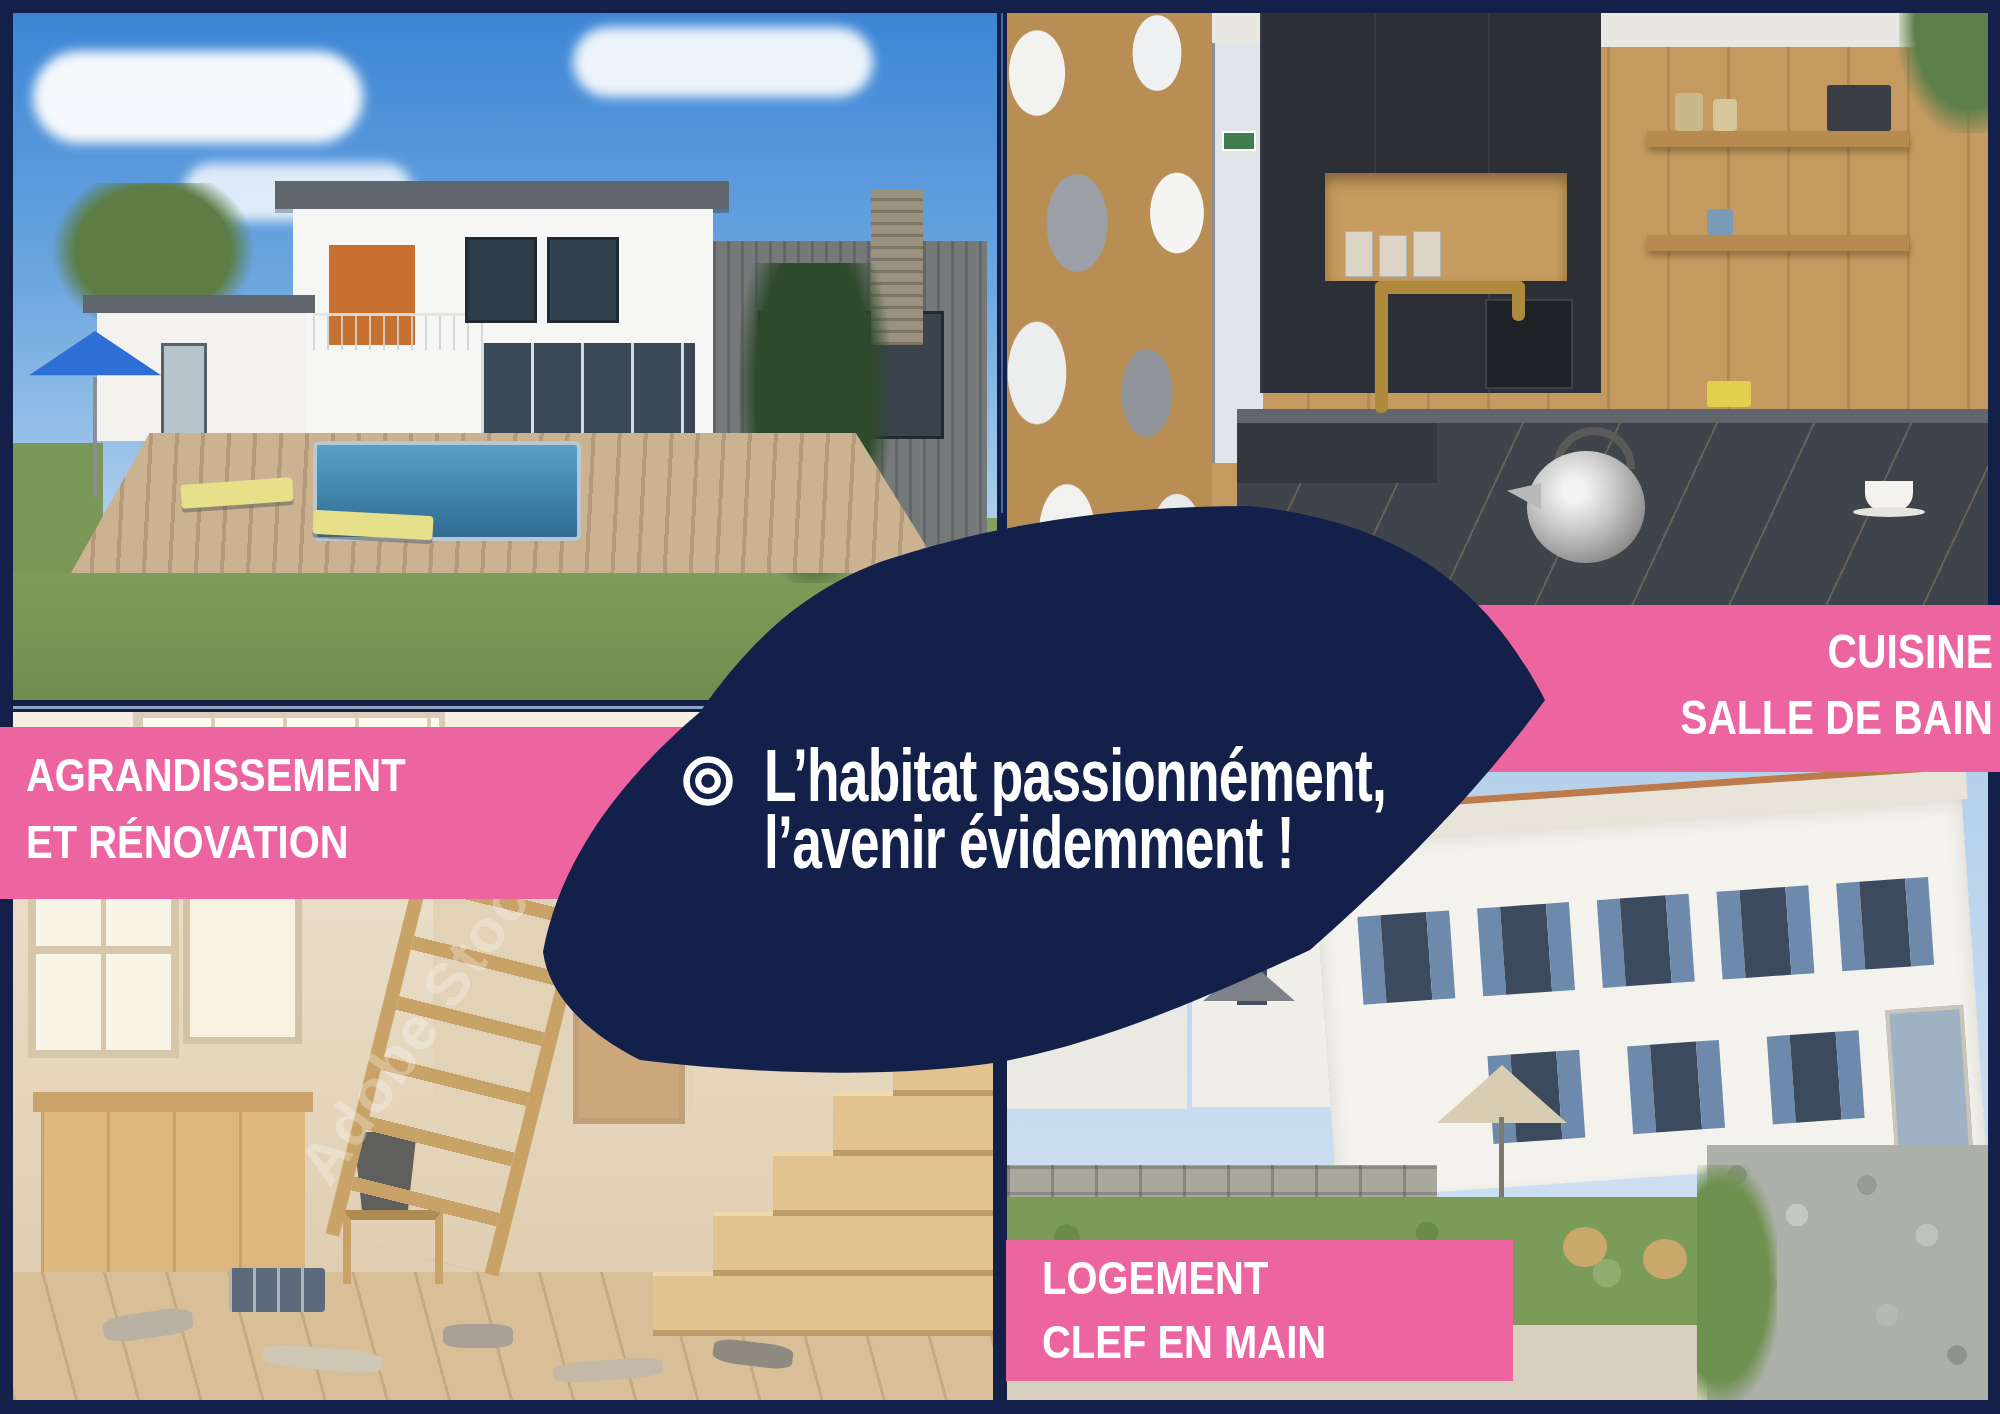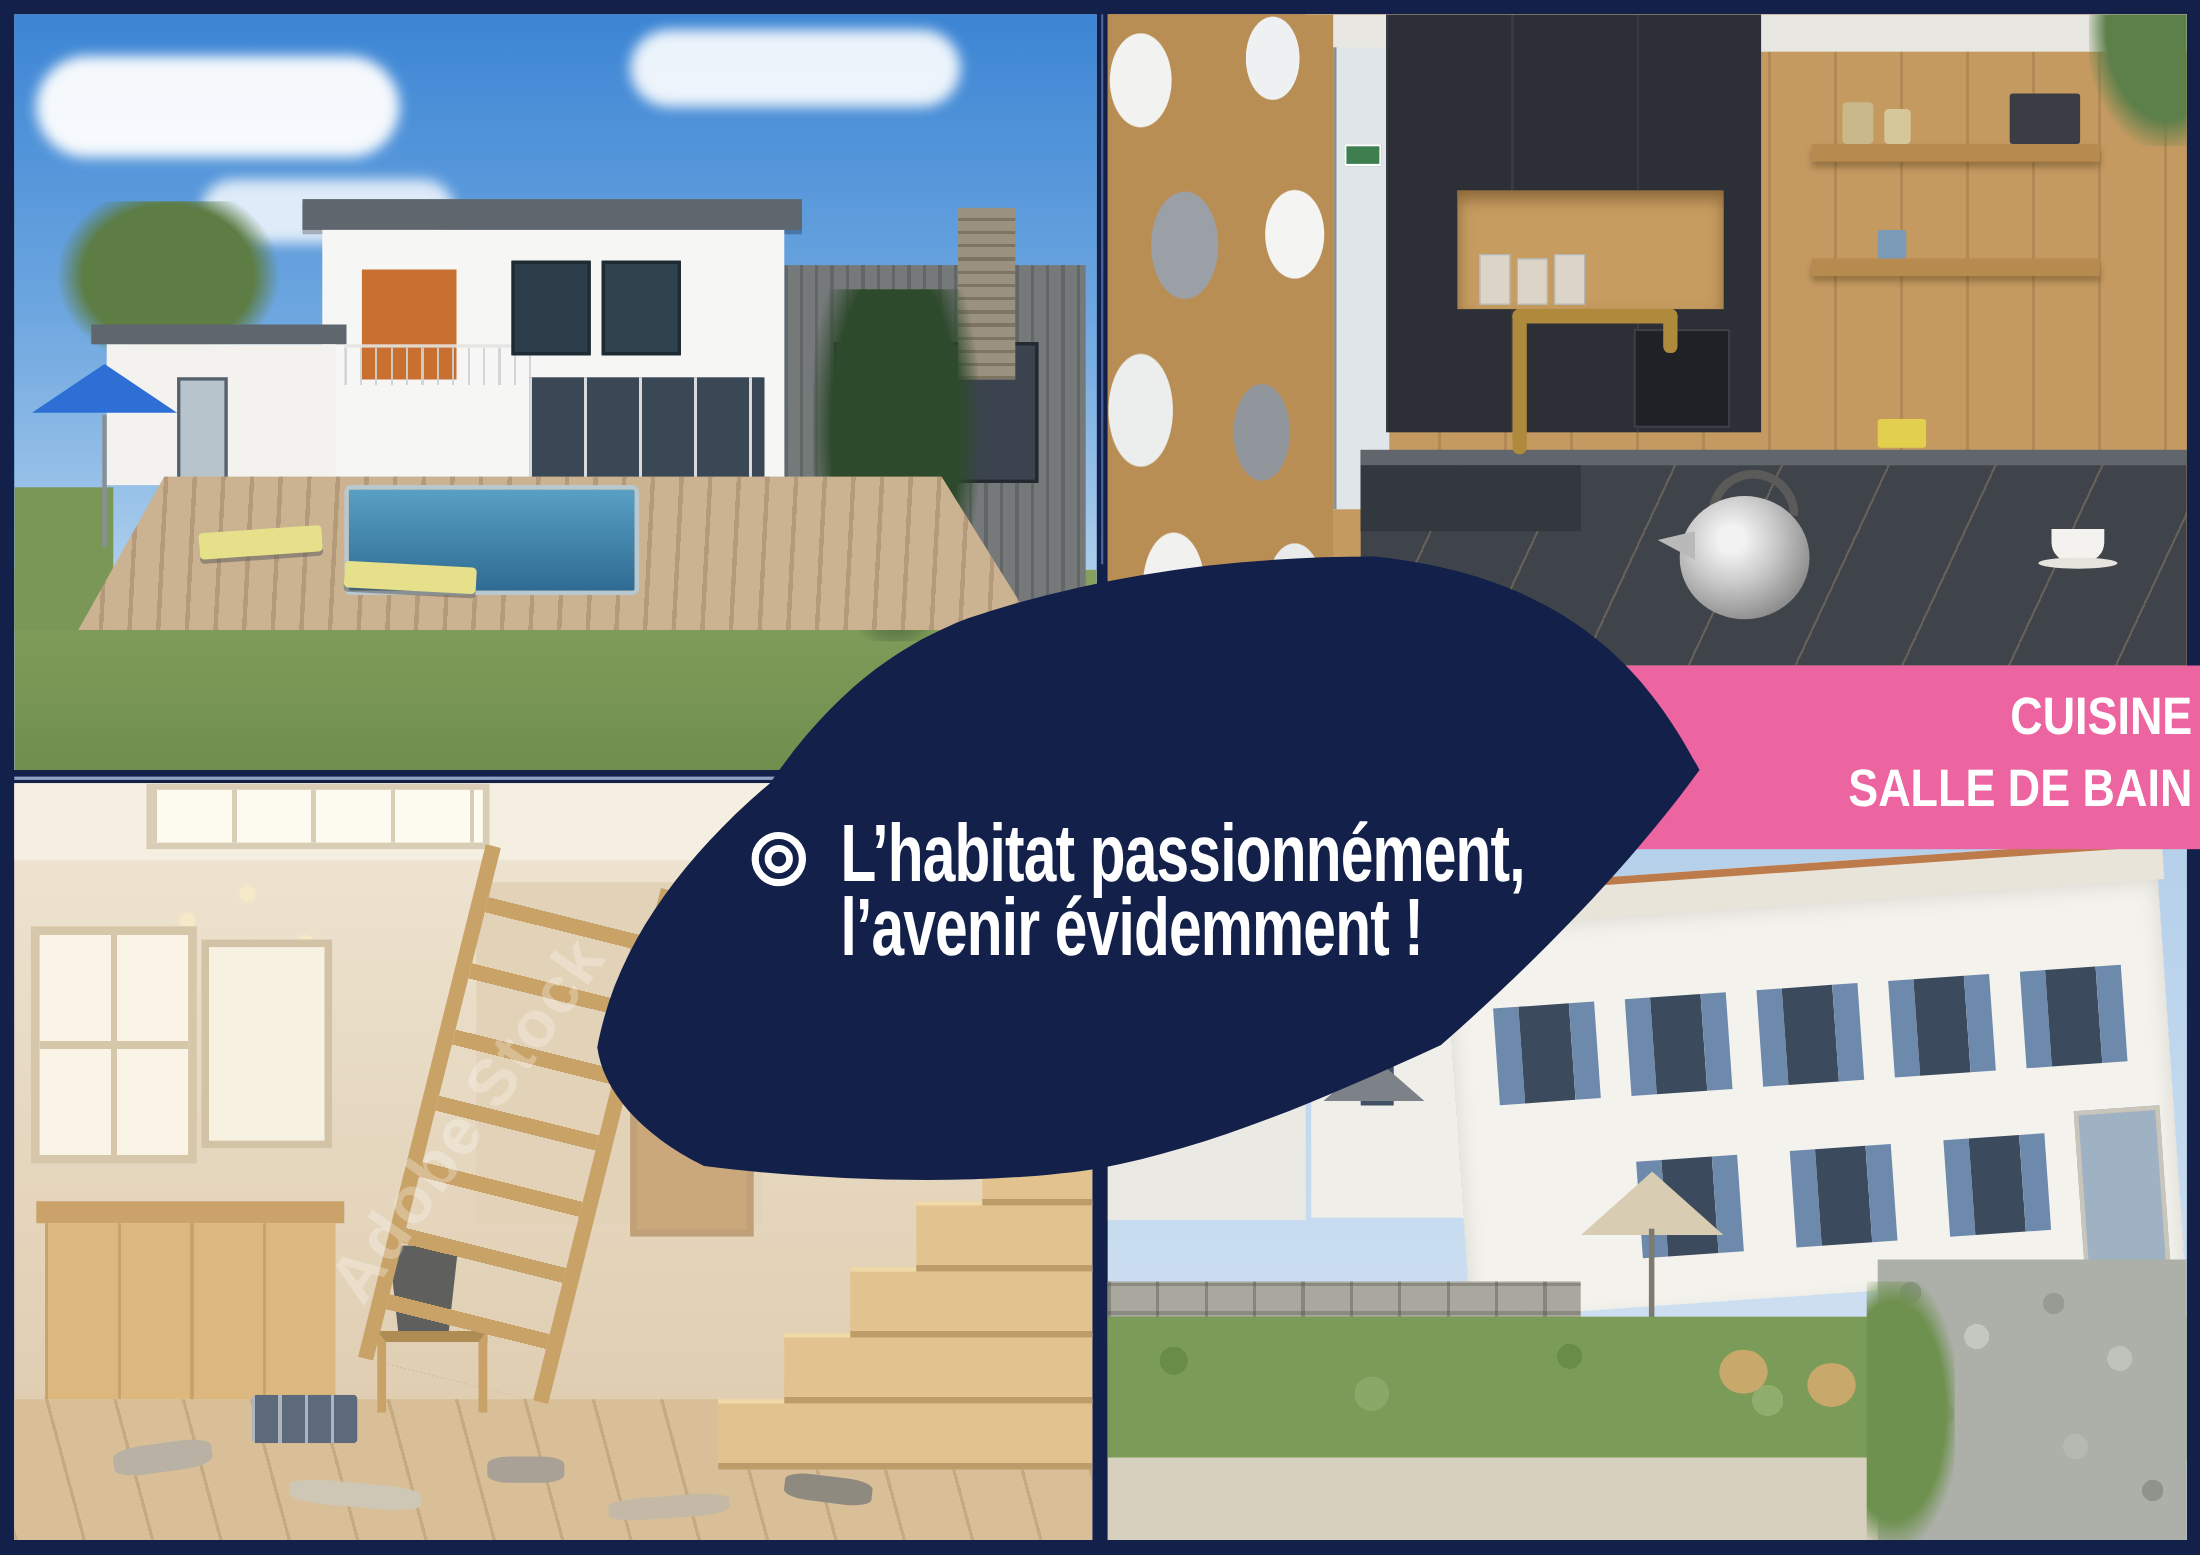--- a/index.html
+++ b/index.html
@@ -360,20 +360,28 @@
     <div class="abs br-ivy"></div>
   </div>
 
   <div class="abs hline"></div>
   <div class="abs vline"></div>
 
   <div class="banner b-right b-cuisine">
     <span class="ln">CUISINE</span>
     <span class="ln">SALLE DE BAIN</span>
   </div>
+  <div class="banner b-left b-agrand">
+    <span class="ln">AGRANDISSEMENT</span>
+    <span class="ln">ET RÉNOVATION</span>
+  </div>
+  <div class="banner b-left b-logement">
+    <span class="ln">LOGEMENT</span>
+    <span class="ln">CLEF EN MAIN</span>
+  </div>
 
   <svg class="leaf" width="2000" height="1414" viewBox="0 0 2000 1414">
     <path fill="#13204A" d="M543,952 C560,860 620,780 700,712 C760,625 820,585 880,562 C1000,522 1120,506 1250,506 C1430,525 1500,615 1545,700 C1480,790 1390,880 1310,950 C1180,1010 1090,1045 1000,1062 C900,1078 760,1075 640,1060 C580,1030 548,990 543,952 Z"></path>
   </svg>
 
   <svg class="slogan-icon" viewBox="0 0 60 60">
     <circle cx="30" cy="30" r="23" fill="none" stroke="#ffffff" stroke-width="7"></circle>
     <circle cx="30" cy="30" r="10.5" fill="none" stroke="#ffffff" stroke-width="6.5"></circle>
   </svg>
   <div class="slogan">

